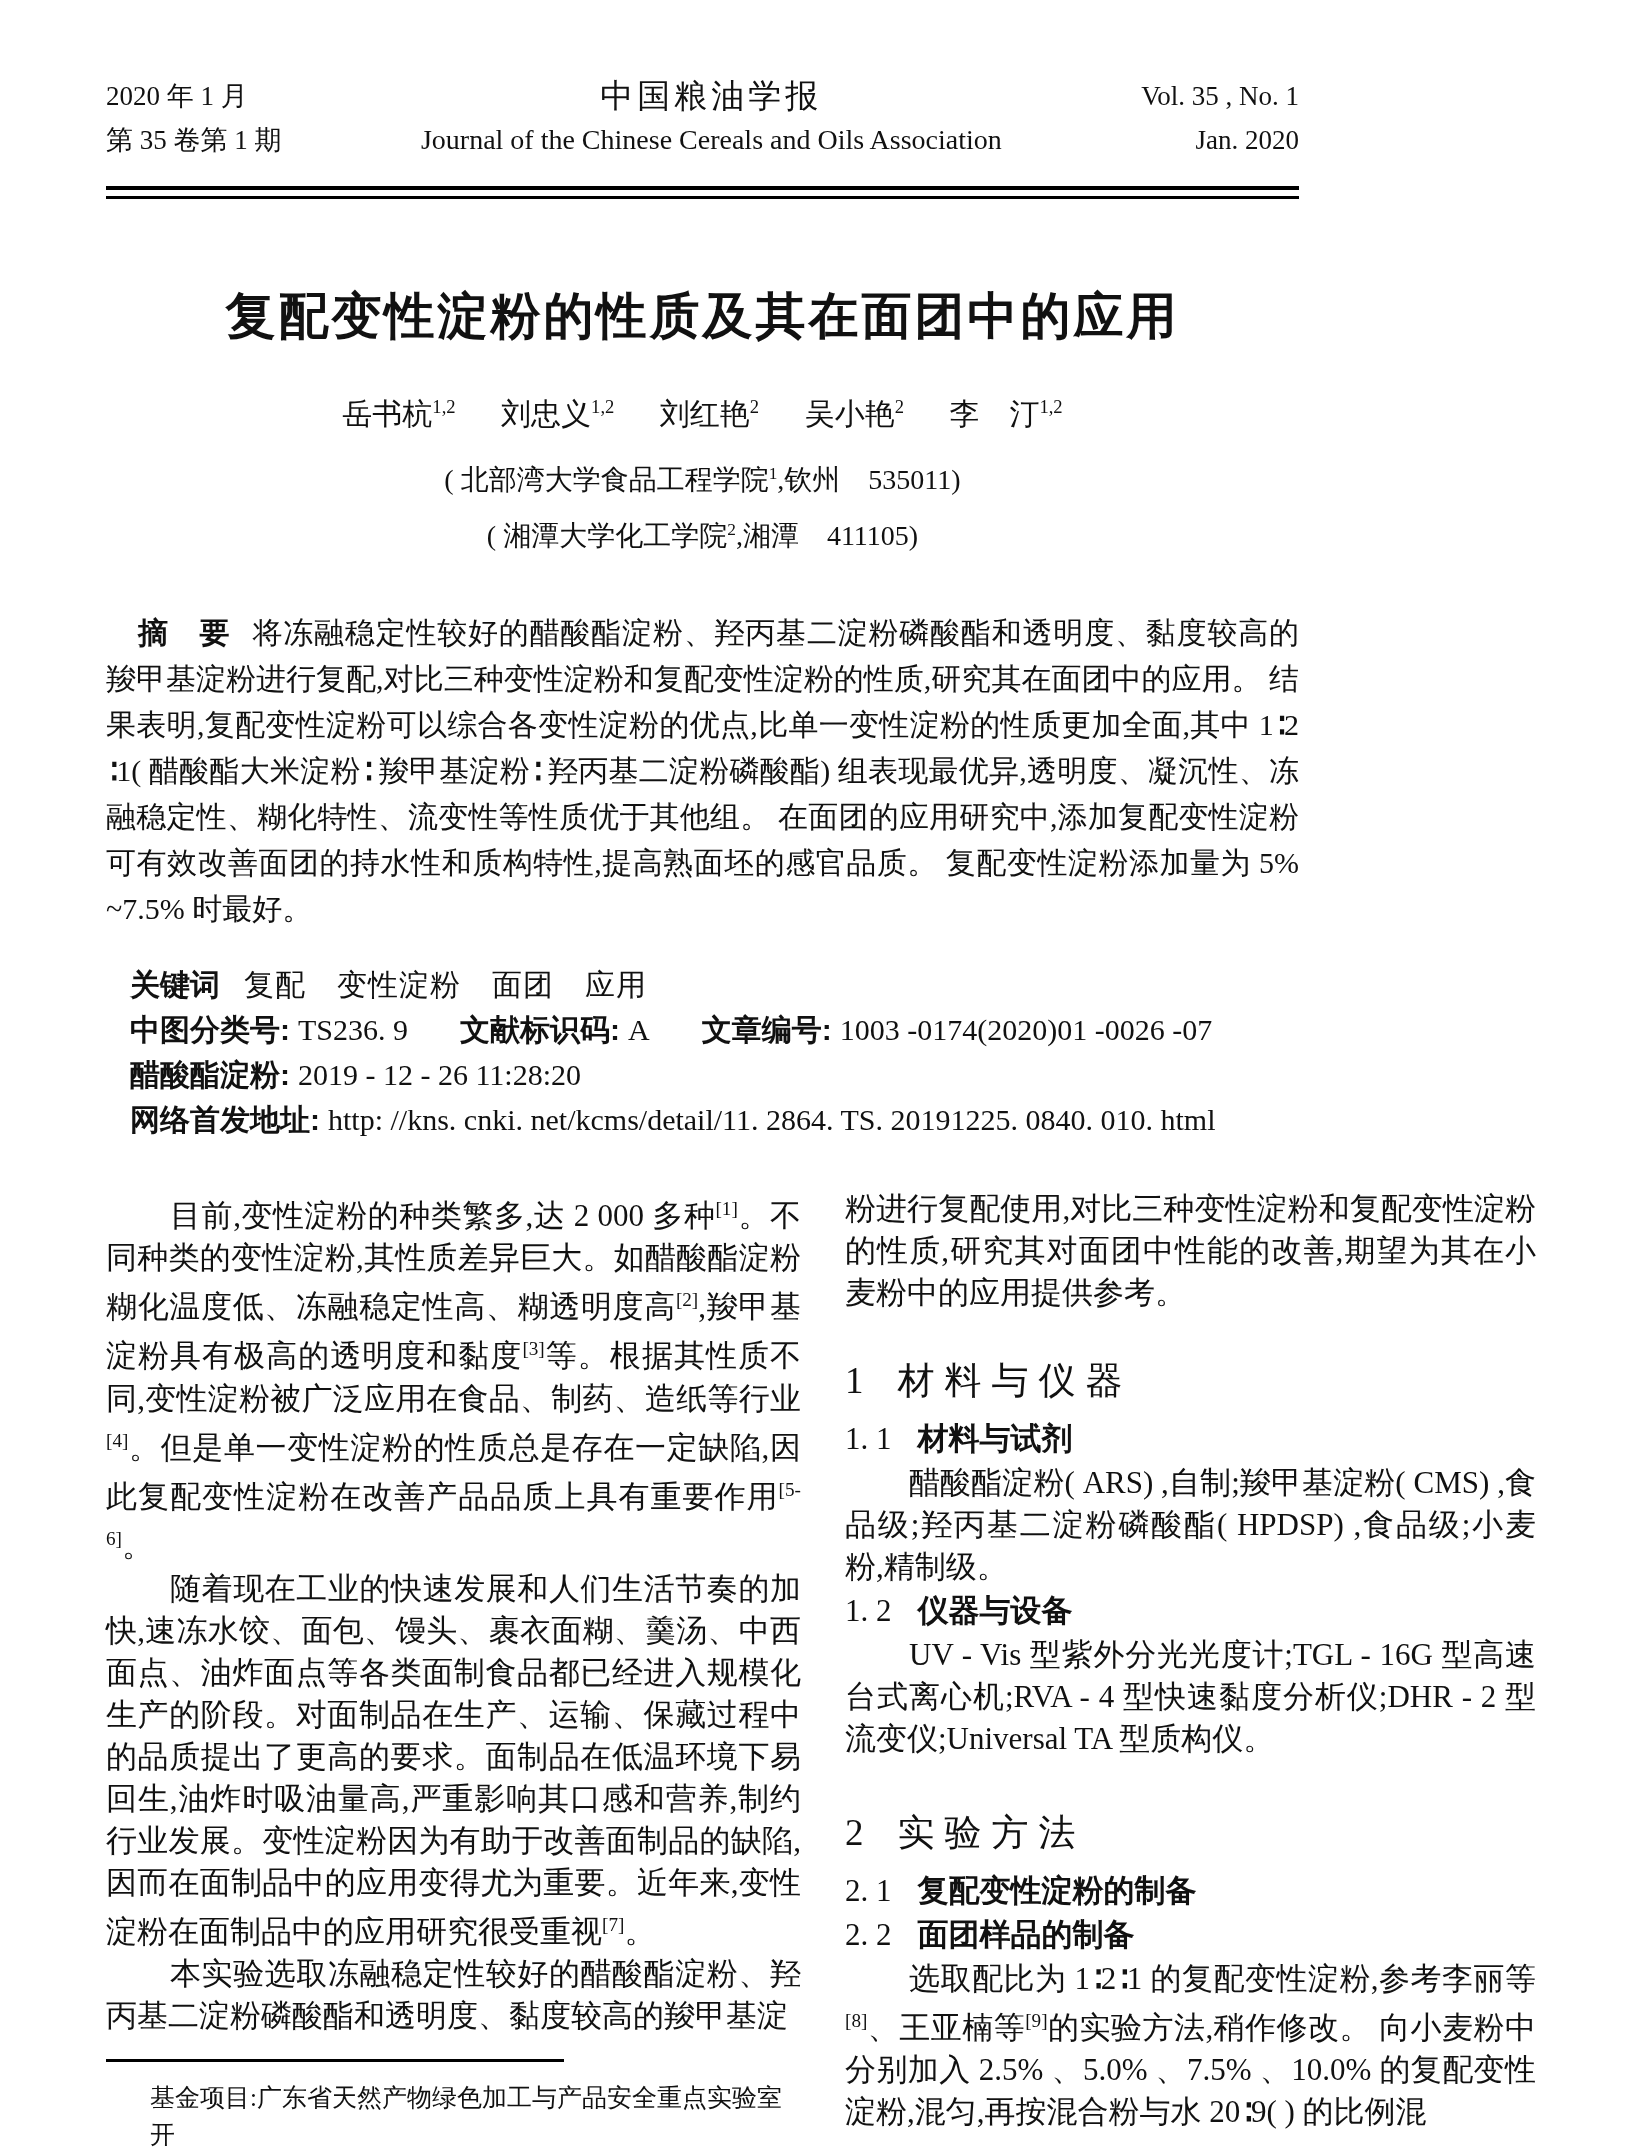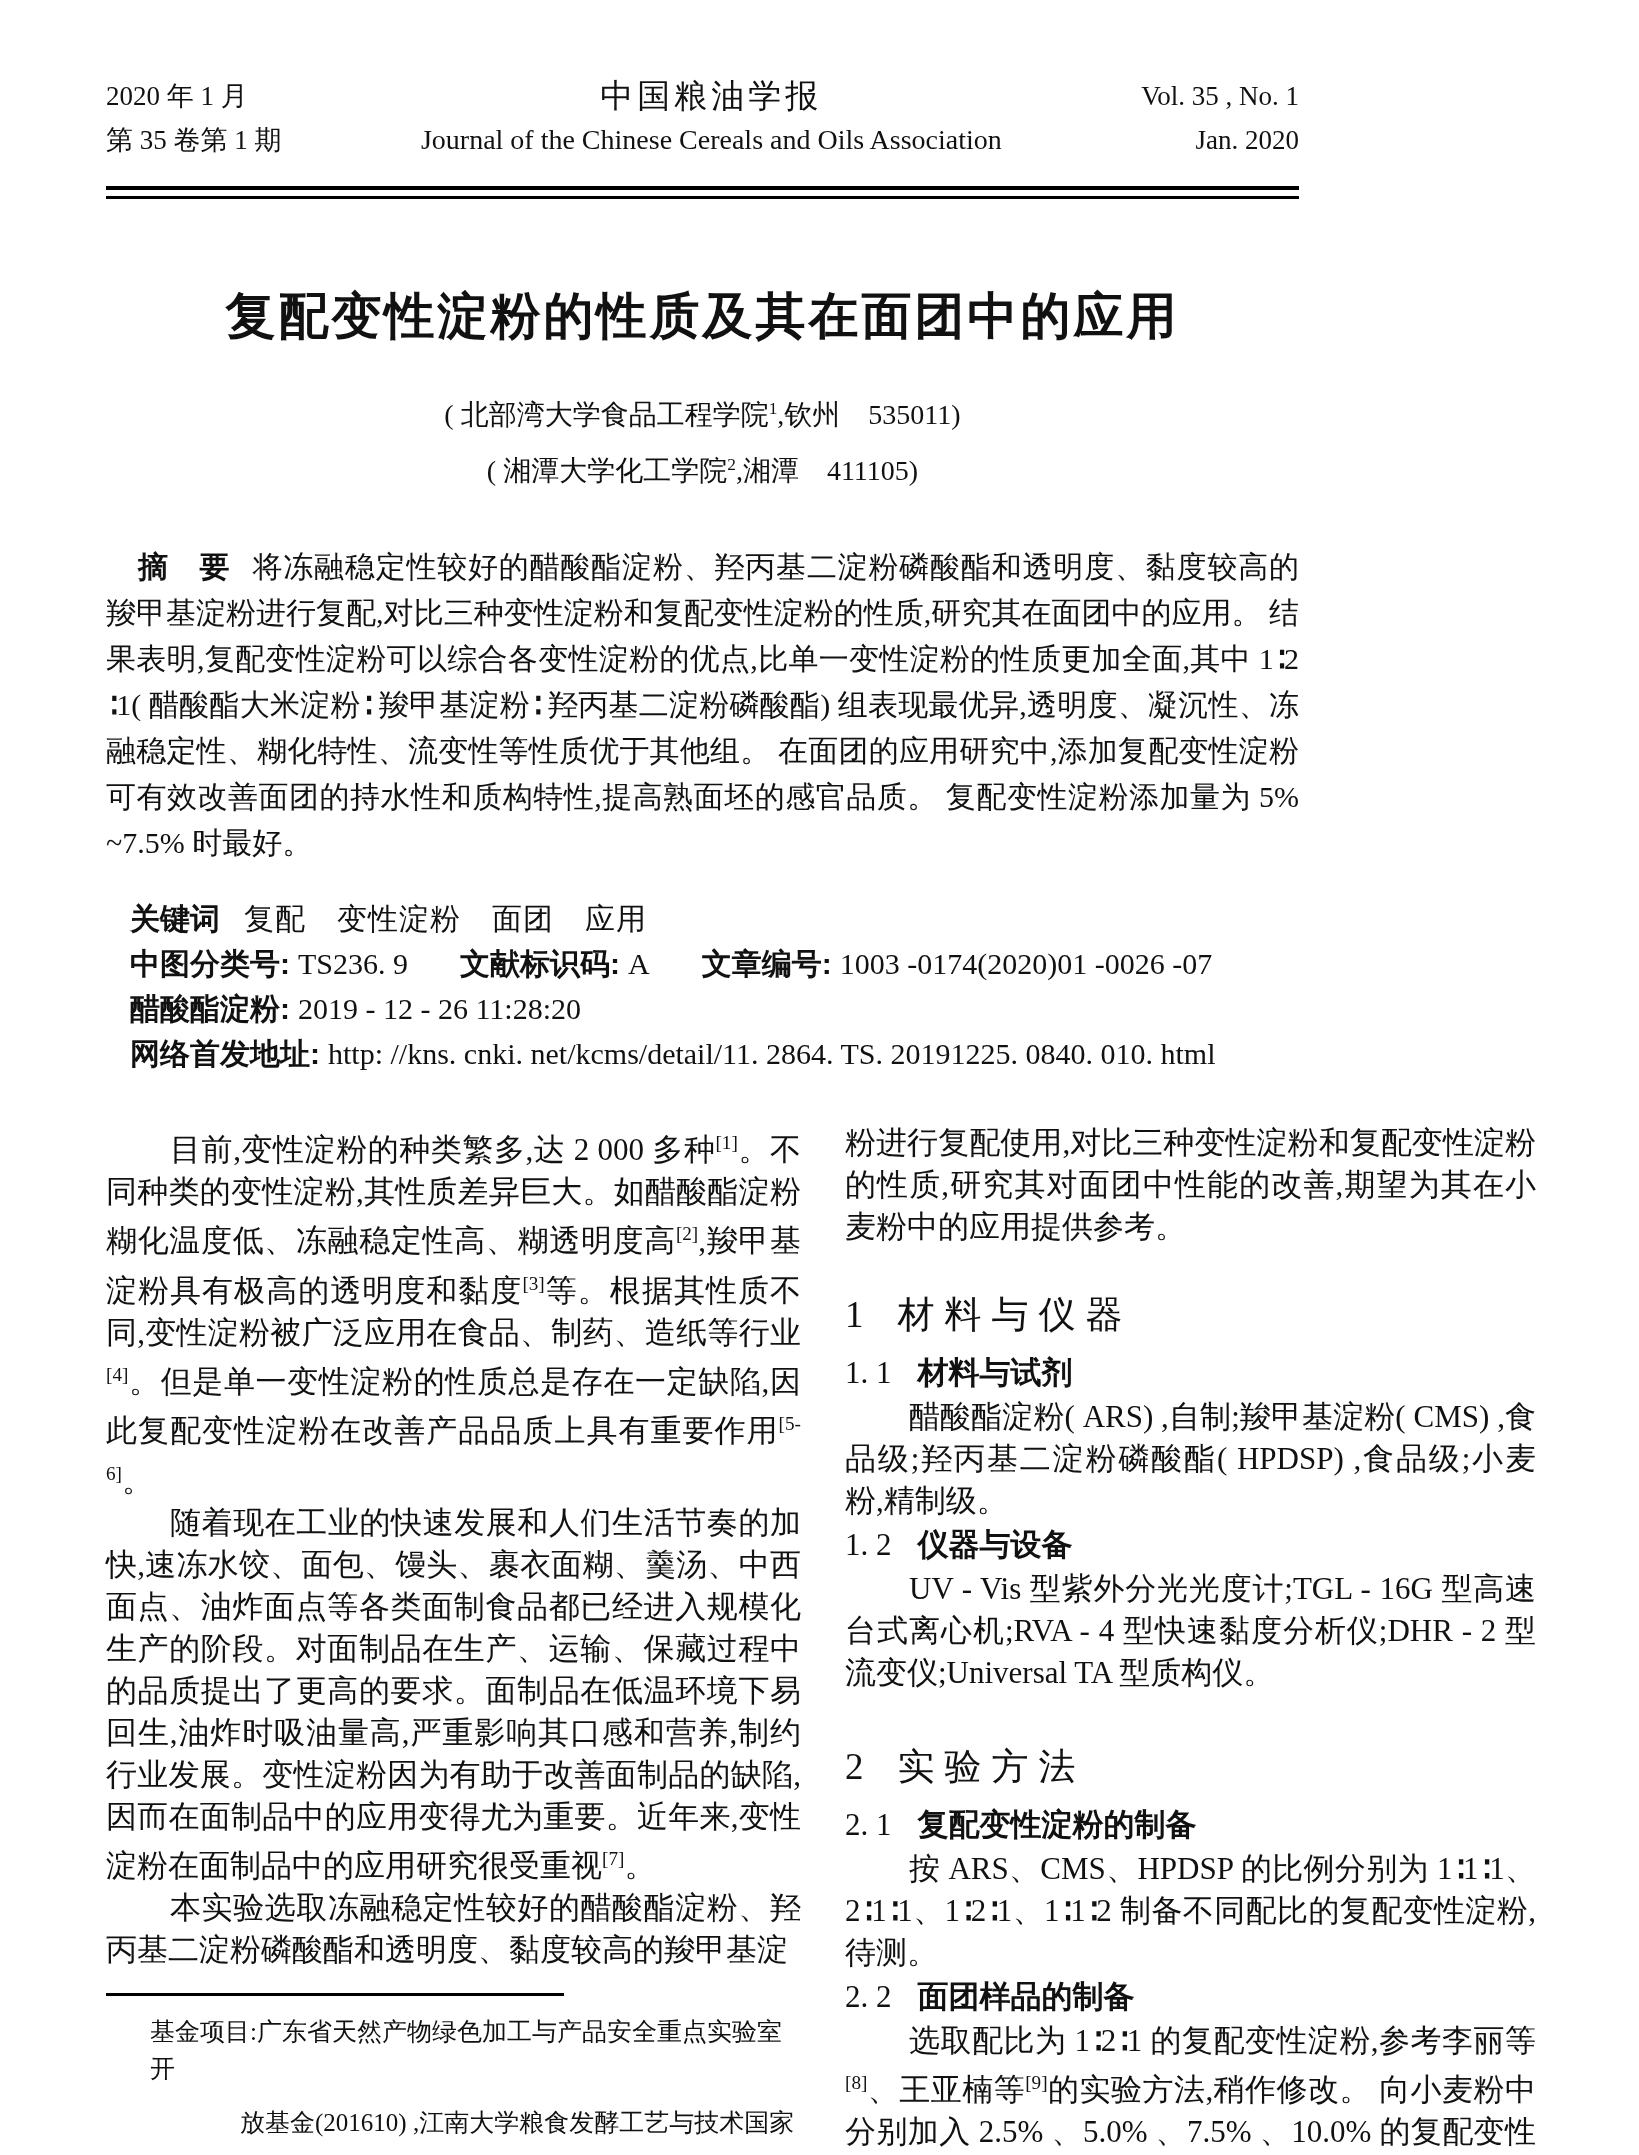--- a/index.html
+++ b/index.html
@@ -69,20 +69,27 @@
     </div>
     <div class="m-col m-right">
       <div>Vol. 35 , No. 1</div>
       <div>Jan. 2020</div>
     </div>
   </div>
   <div class="rule-double"></div>
 
   <h1 class="article-title">复配变性淀粉的性质及其在面团中的应用</h1>
 
+  <div class="authors">
+    <span class="author"><span>岳书杭</span><sup>1,2</sup></span>
+    <span class="author"><span>刘忠义</span><sup>1,2</sup></span>
+    <span class="author"><span>刘红艳</span><sup>2</sup></span>
+    <span class="author"><span>吴小艳</span><sup>2</sup></span>
+    <span class="author"><span>李　汀</span><sup>1,2</sup></span>
+  </div>
 
   <div class="affils">
     <div class="affil"><span>( 北部湾大学食品工程学院</span><sup>1</sup><span>,钦州　535011)</span></div>
     <div class="affil"><span>( 湘潭大学化工学院</span><sup>2</sup><span>,湘潭　411105)</span></div>
   </div>
 
   <p class="abstract"><span class="hei">摘　要</span><span>将冻融稳定性较好的醋酸酯淀粉、羟丙基二淀粉磷酸酯和透明度、黏度较高的羧甲基淀粉进行复配,对比三种变性淀粉和复配变性淀粉的性质,研究其在面团中的应用。 结果表明,复配变性淀粉可以综合各变性淀粉的优点,比单一变性淀粉的性质更加全面,其中 1∶2 ∶1( 醋酸酯大米淀粉∶ 羧甲基淀粉∶ 羟丙基二淀粉磷酸酯) 组表现最优异,透明度、凝沉性、冻融稳定性、糊化特性、流变性等性质优于其他组。 在面团的应用研究中,添加复配变性淀粉可有效改善面团的持水性和质构特性,提高熟面坯的感官品质。 复配变性淀粉添加量为 5% ~7.5% 时最好。</span></p>
 
   <div class="metaline">
     <span class="hei" style="margin-right:24px;">关键词</span><span class="kw-items">复配　变性淀粉　面团　应用</span>
@@ -130,21 +137,20 @@
         <span class="num">1. 2</span><span class="hei">仪器与设备</span>
       </div>
       <p>UV - Vis 型紫外分光光度计;TGL - 16G 型高速台式离心机;RVA - 4 型快速黏度分析仪;DHR - 2 型流变仪;Universal TA 型质构仪。</p>
 
       <div class="sec-head second">
         <span class="num">2</span><span class="t">实验方法</span>
       </div>
       <div class="sub-head">
         <span class="num">2. 1</span><span class="hei">复配变性淀粉的制备</span>
       </div>
-      <p>按 ARS、CMS、HPDSP 的比例分别为 1∶1∶1、2∶1∶1、1∶2∶1、1∶1∶2 制备不同配比的复配变性淀粉,待测。</p>
       <div class="sub-head">
         <span class="num">2. 2</span><span class="hei">面团样品的制备</span>
       </div>
       <p>选取配比为 1∶2∶1 的复配变性淀粉,参考李丽等<sup>[8]</sup>、王亚楠等<sup>[9]</sup>的实验方法,稍作修改。 向小麦粉中分别加入 2.5% 、5.0% 、7.5% 、10.0% 的复配变性淀粉,混匀,再按混合粉与水 20∶9( ) 的比例混</p>
     </div>
 
   </div>
 </div>
 
 </body></html>

